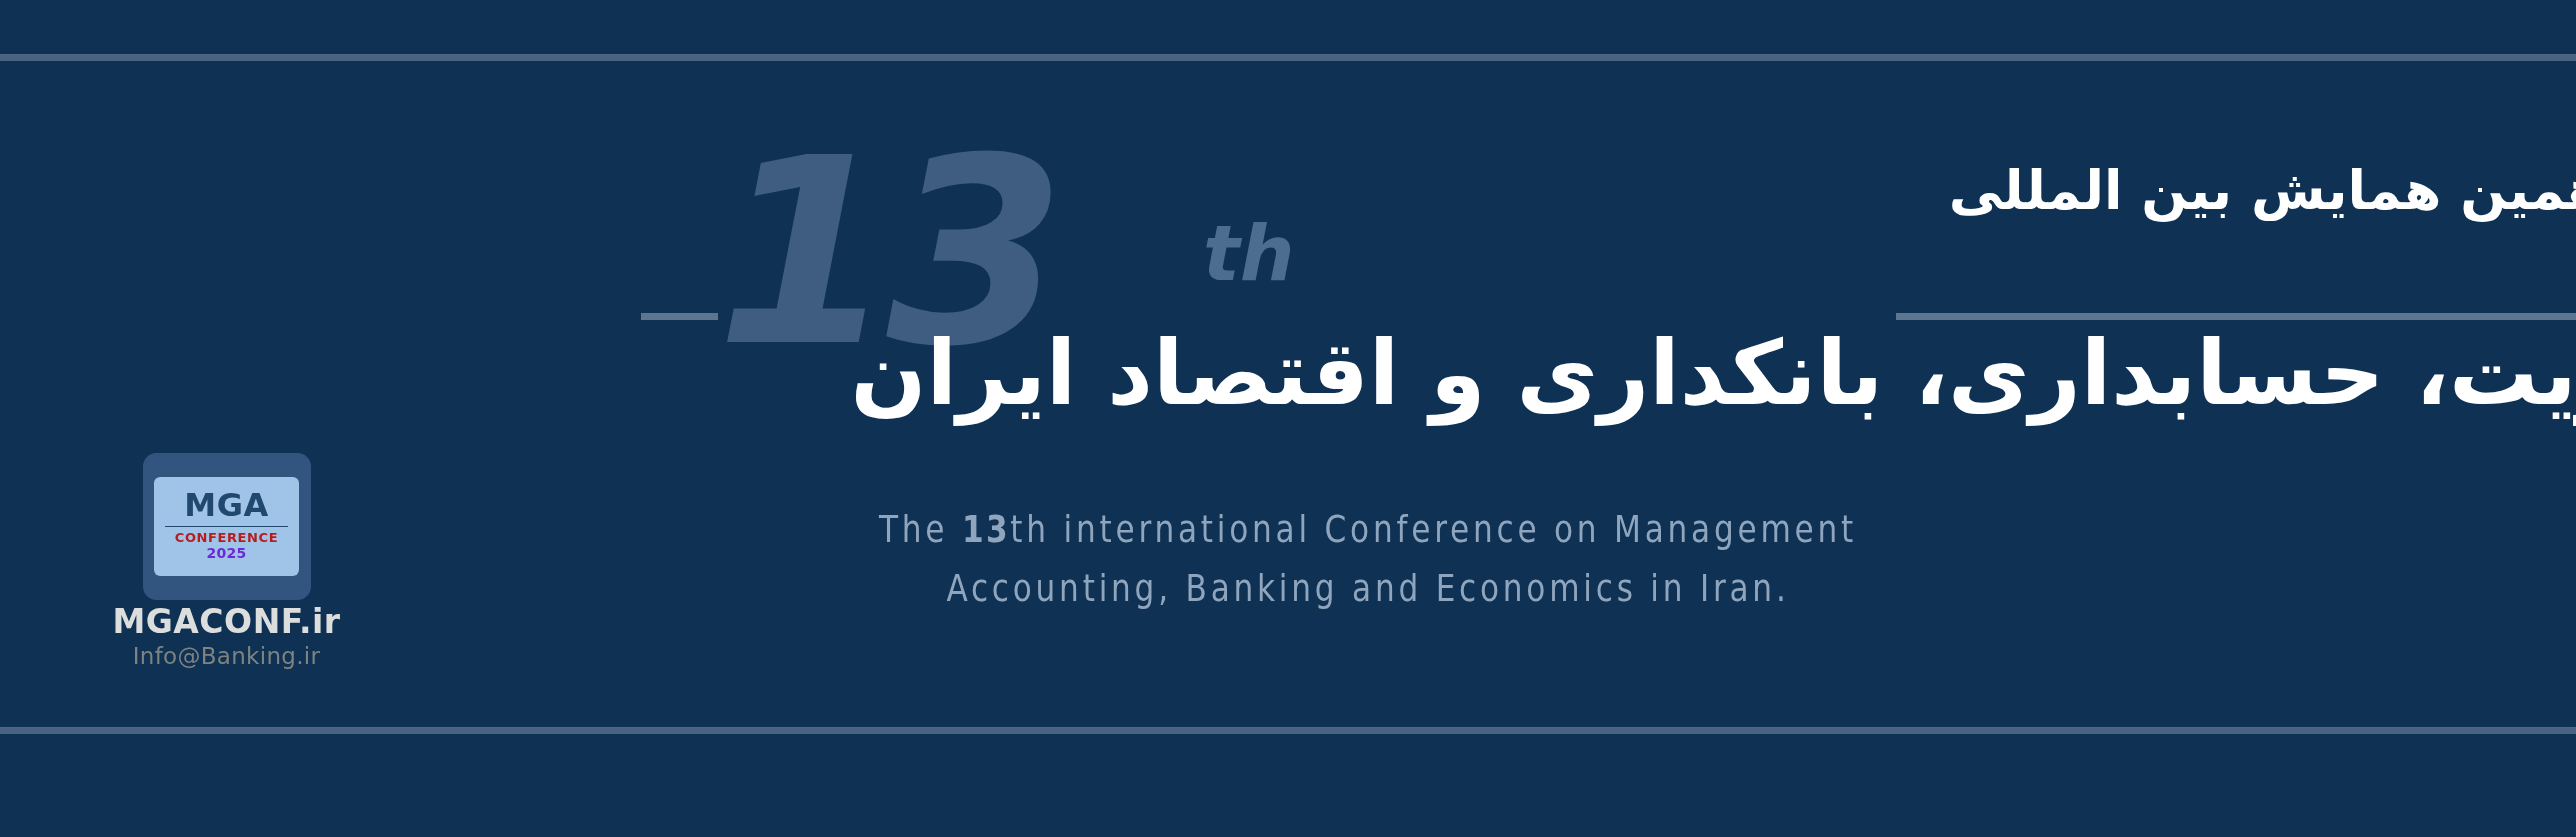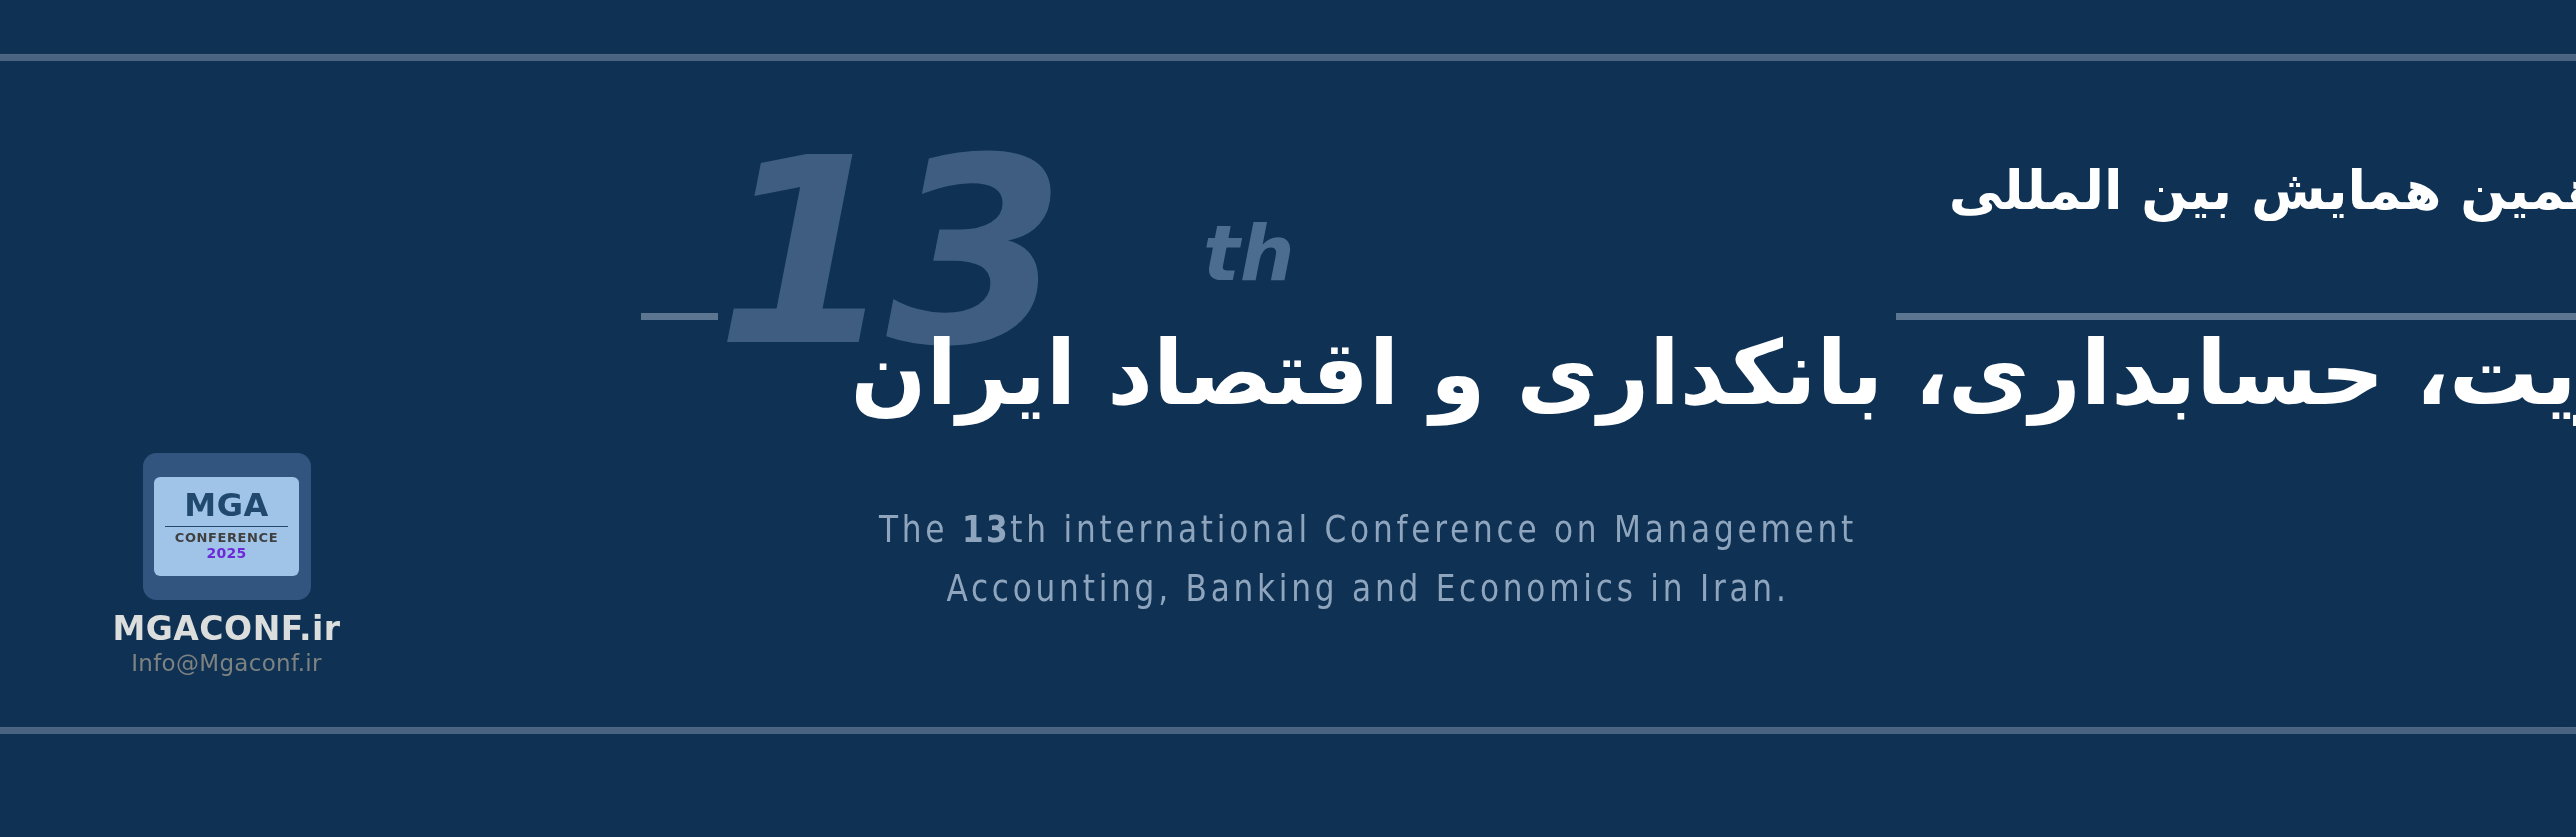--- a/index.html
+++ b/index.html
@@ -123,34 +123,34 @@
     margin-bottom:3.1px;
   }
   .logo-divider{
     width:88%; height:1.5px;
     background:#21486e;
     margin:1px 0 3.6px;
   }
   .logo-conf{
     font-size:13px;
     font-weight:700;
-    color:#404040;
+    color:#b91c1c;
     letter-spacing:0.6px;
     line-height:1;
   }
   .logo-year{
     font-size:14px;
     font-weight:700;
     color:#6d28d9;
     letter-spacing:0.3px;
     line-height:1.1;
     margin-top:2.1px;
   }
   .brand-site{
-    margin-top:12px;
+    margin-top:5px;
     font-size:33px;
     font-weight:700;
     color:#dcdedd;
     letter-spacing:0.5px;
     line-height:1;
   }
   .brand-mail{
     margin-top:6.2px;
     font-size:23px;
     font-weight:400;
@@ -257,17 +257,17 @@
   <div class="brand">
     <div class="logo-badge">
       <div class="logo-inner">
         <div class="logo-mga">MGA</div>
         <div class="logo-divider"></div>
         <div class="logo-conf">CONFERENCE</div>
         <div class="logo-year">2025</div>
       </div>
     </div>
     <div class="brand-site">MGACONF.ir</div>
-    <div class="brand-mail">Info@Mgaconf.ir</div>
+    <div class="brand-mail">Info@Banking.ir</div>
   </div>
 
 </div>
 
 
 </body></html>

